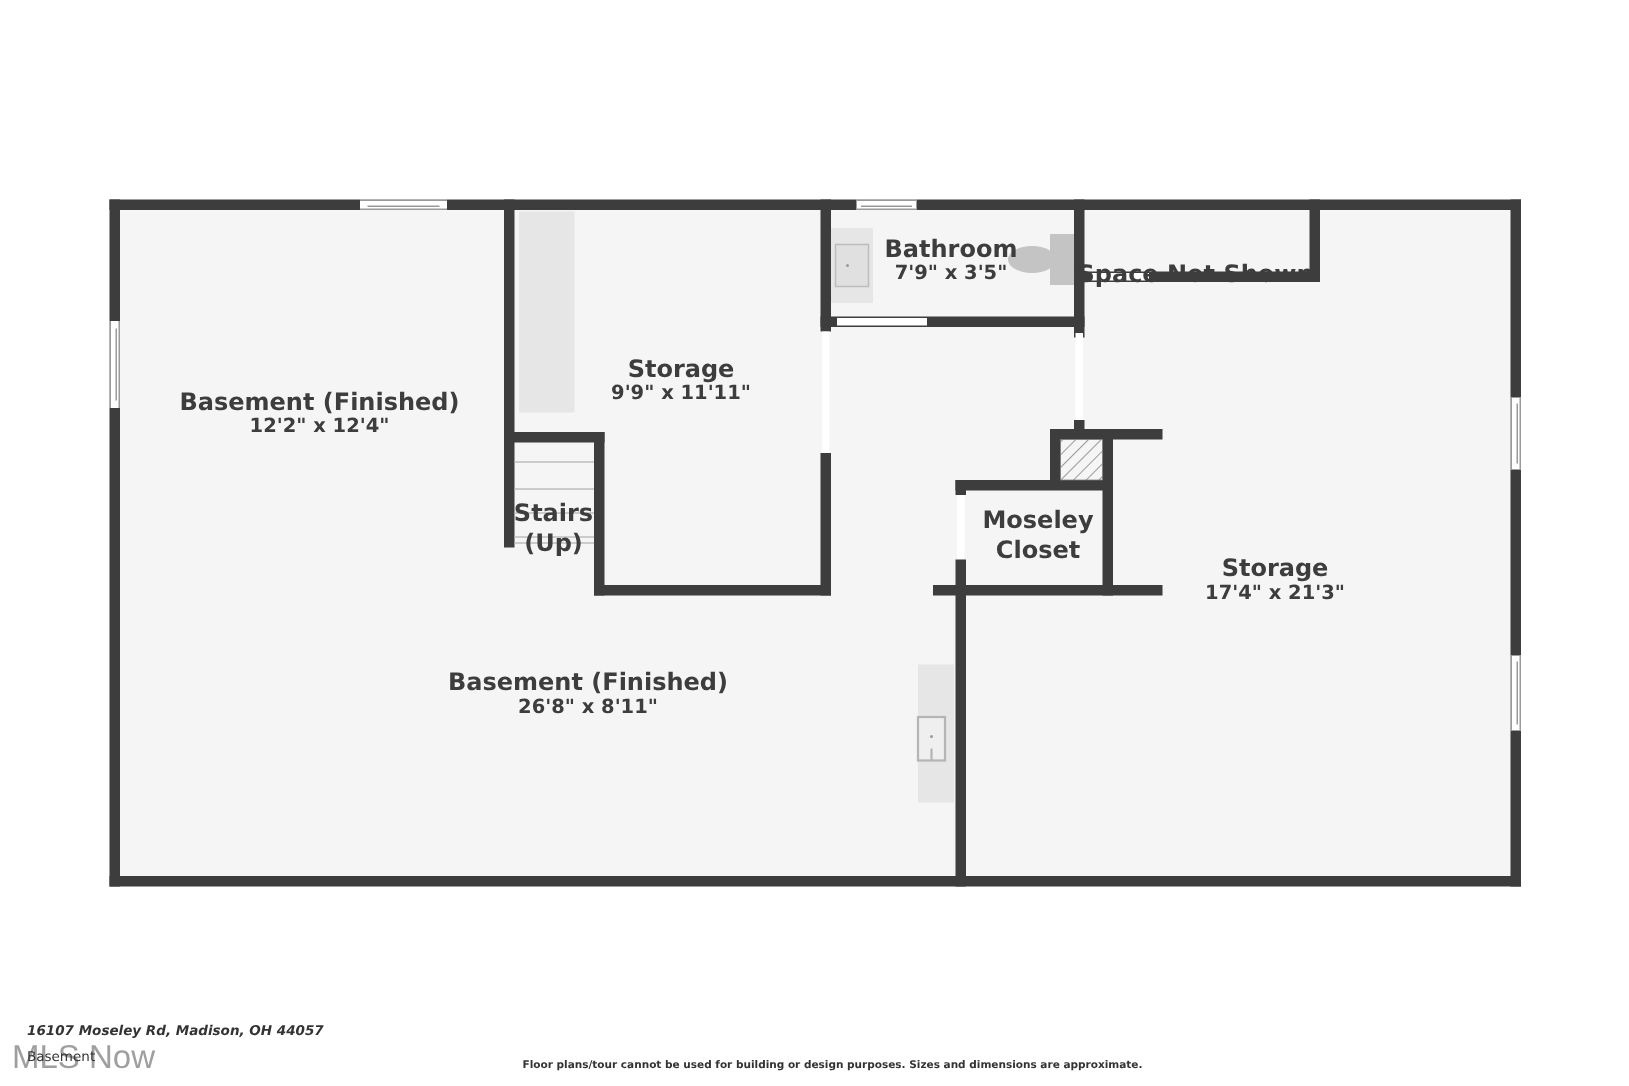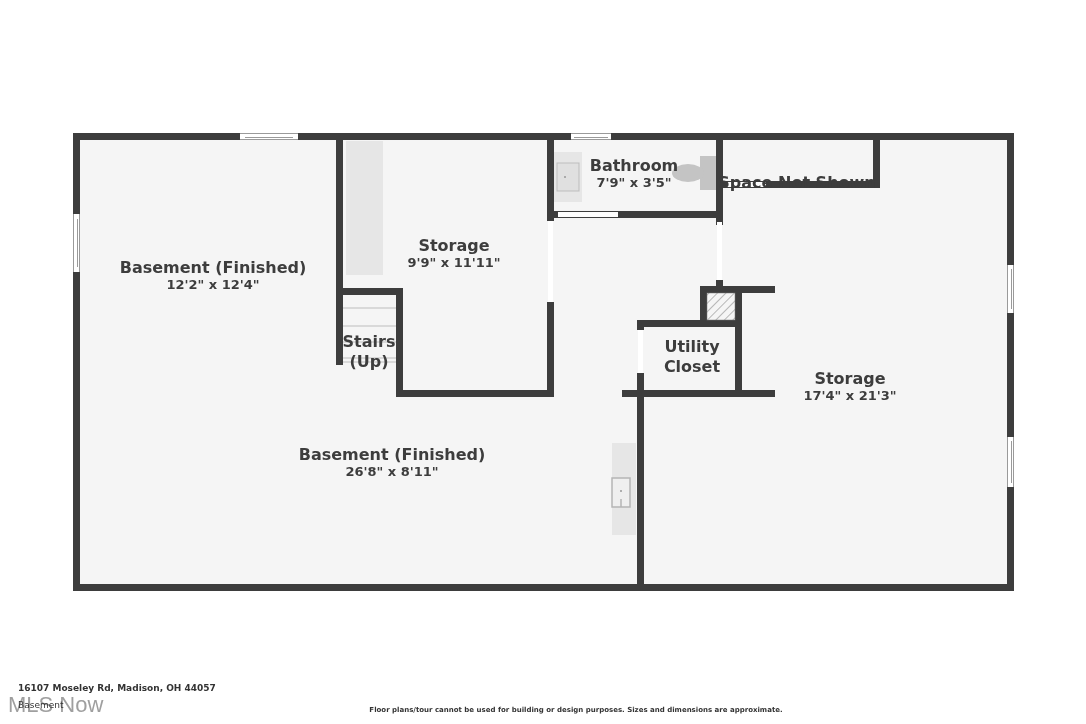--- a/index.html
+++ b/index.html
@@ -9,24 +9,24 @@
   .wall { position:absolute; background:#3d3d3d; }
   .opening { position:absolute; background:#ffffff; }
   .win-h { position:absolute; background:#fff; border-top:1px solid #9a9a9a; border-bottom:1px solid #9a9a9a; box-sizing:border-box; }
   .win-h::after { content:""; position:absolute; left:8%; right:8%; top:50%; height:1px; background:#9a9a9a; }
   .win-v { position:absolute; background:#fff; border-left:1px solid #9a9a9a; border-right:1px solid #9a9a9a; box-sizing:border-box; }
   .win-v::after { content:""; position:absolute; top:8%; bottom:8%; left:50%; width:1px; background:#9a9a9a; }
   .fixture { position:absolute; background:#e6e6e6; }
   .label { position:absolute; text-align:center; transform:translateX(-50%); white-space:nowrap; line-height:1.2; }
   .room-name { font-size:16px; font-weight:bold; color:#3d3d3d; display:block;text-align:center; }
   .room-dim { font-size:13px; font-weight:bold; color:#3d3d3d; display:block; }
-  .footer-addr { position:absolute; left:18px; top:683px; font-size:9px; font-weight:bold; color:#333; }
+  .footer-addr { position:absolute; left:18px; top:683px; font-size:9px; font-weight:bold; color:#333;font-style:italic; }
   .footer-level { position:absolute; left:18px; top:700px; font-size:9px; font-weight:normal; color:#333; }
   .watermark { position:absolute; left:8px; top:692px; font-size:22px; color:#888; letter-spacing:0; opacity:0.8; font-family:"Liberation Sans", sans-serif; font-weight:normal; }
-  .footer-disclaimer { position:absolute; left:576px; top:706px; transform:translateX(-50%); font-size:7px; font-weight:bold; color:#333; white-space:nowrap; }
+  .footer-disclaimer { position:absolute; left:555px; top:706px; transform:translateX(-50%); font-size:7px; font-weight:bold; color:#333; white-space:nowrap; }
   svg.overlay { position:absolute; left:0; top:0; }
 </style>
 </head>
 <body>
 
 <div class="floor" style="left:80px;top:140px;width:928px;height:444px;"></div>
 
 <div class="fixture" style="left:346px;top:141px;width:37px;height:134px;"></div>
 
 <div class="fixture" style="left:554px;top:152px;width:28px;height:50px;"></div>
@@ -118,21 +118,21 @@
   <span class="room-dim">7'9" x 3'5"</span>
 </div>
 <div class="label" style="left:797px;top:151px;margin-top:22px;">
   <span class="room-name">Space Not Shown</span>
 </div>
 <div class="label" style="left:369px;top:308px;margin-top:24px;">
   <span class="room-name">Stairs</span>
   <span class="room-name" style="margin-top:1px;">(Up)</span>
 </div>
 <div class="label" style="left:692px;top:337px;">
-  <span class="room-name">Utility</span>
+  <span class="room-name">Moseley</span>
   <span class="room-name" style="margin-top:1px;">Closet</span>
 </div>
 <div class="label" style="left:850px;top:369px;">
   <span class="room-name">Storage</span>
   <span class="room-dim">17'4" x 21'3"</span>
 </div>
 <div class="label" style="left:392px;top:445px;">
   <span class="room-name">Basement (Finished)</span>
   <span class="room-dim">26'8" x 8'11"</span>
 </div>

